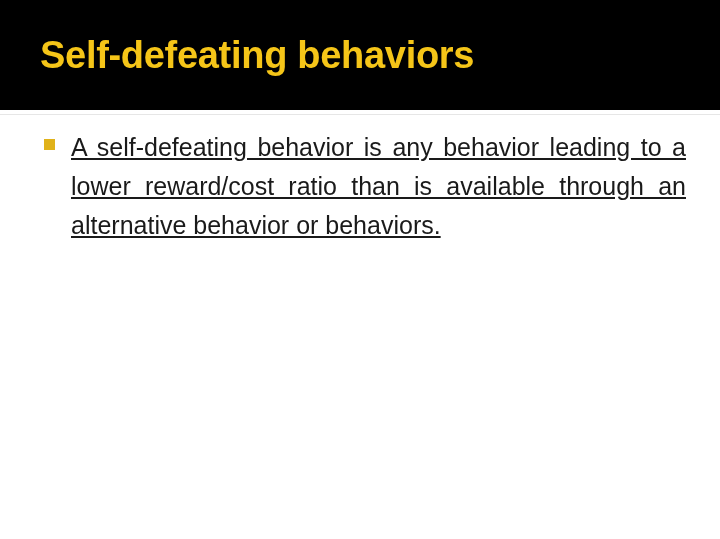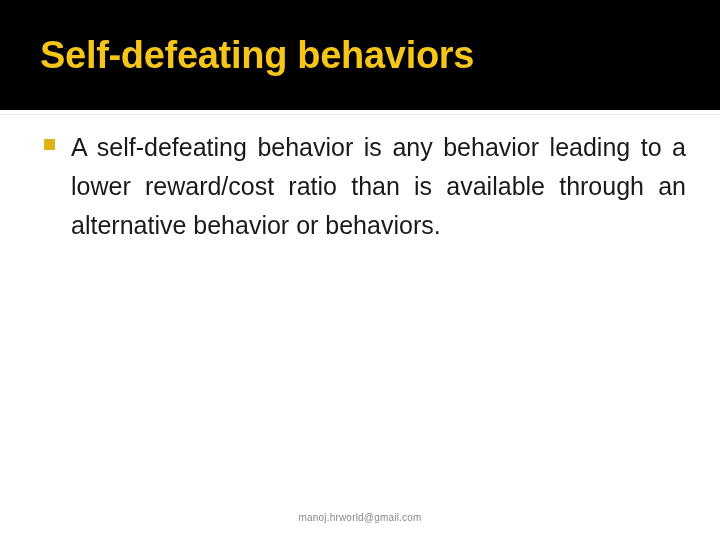--- a/index.html
+++ b/index.html
@@ -68,20 +68,21 @@
     margin-top: 11px;
     margin-right: 16px;
   }
   .bullet-text {
     flex: 1 1 auto;
     font-size: 25px;
     line-height: 1.56;
     color: #1a1a1a;
     text-align: justify;
     text-justify: inter-word;
+    text-decoration: underline;
   }
   .footer {
     position: absolute;
     left: 0;
     top: 512px;
     width: 720px;
     text-align: center;
     font-size: 10px;
     color: #8a8a8a;
     letter-spacing: 0.2px;
@@ -101,15 +102,14 @@
   <div class="body">
 
     <div class="bullet-row">
       <span class="bullet-marker"></span>
       <span class="bullet-text">A self-defeating behavior is any behavior leading to a lower reward/cost ratio than is available through an alternative behavior or behaviors.</span>
     </div>
 
 
   </div>
 
-  <div class="footer">manoj.hrworld@gmail.com</div>
 
 </div>
 
 </body></html>

